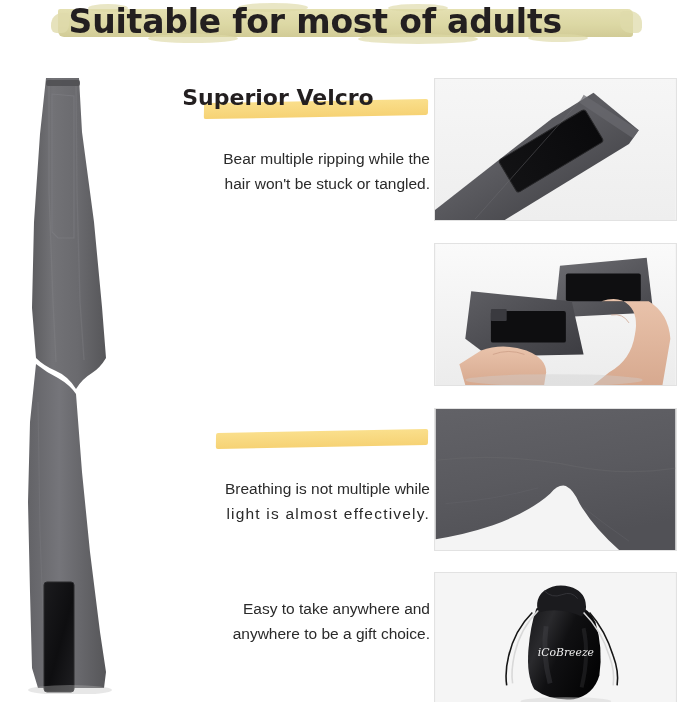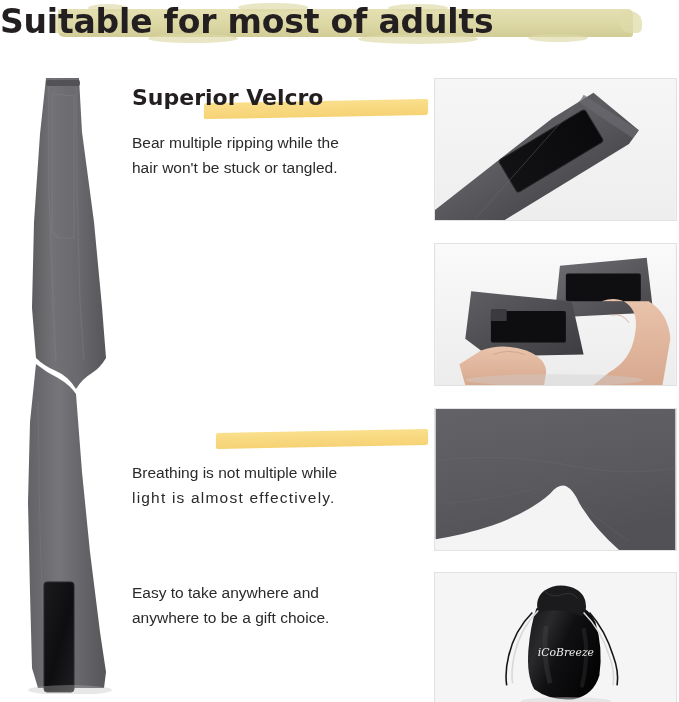--- a/index.html
+++ b/index.html
@@ -54,21 +54,21 @@
   .title-brush-speck {
     position: absolute;
     background: #dcd7a2;
     opacity: .65;
     border-radius: 50%;
   }
   .title-text {
     position: absolute;
     left: 0; top: 0;
     width: 562px;
-    text-align: left;
+    text-align: right;
     font-size: 33px;
     font-weight: bold;
     letter-spacing: -0.2px;
     color: #231f20;
     line-height: 44px;
     font-family: "DejaVu Sans", sans-serif;
     white-space: nowrap;
   }
 
   
@@ -95,21 +95,21 @@
 
   .feat-text {
     position: absolute;
     left: 0; top: 0;
     width: 298px;
     height: 152px;
   }
   .feat-head-wrap {
     position: relative;
     height: 44px;
-    text-align: left;
+    text-align: center;
     padding-right: 6px;
   }
   .feat-highlight {
     position: absolute;
     height: 16px;
     bottom: 5px;
     right: 2px;
     background: linear-gradient(180deg,#fadf8c 0%, #f6d274 100%);
     transform: skewX(-2deg) rotate(-1.1deg);
     border-radius: 2px;
@@ -119,25 +119,25 @@
     position: relative;
     z-index: 1;
     font-size: 22px;
     font-weight: bold;
     color: #231f20;
     font-family: "DejaVu Sans", sans-serif;
     line-height: 40px;
     white-space: nowrap;
   }
   .feat-body {
-    margin-top: 8px;
+    margin-top: 24px;
     font-size: 15.5px;
     line-height: 25px;
     color: #2a2a2a;
-    text-align: left;
+    text-align: right;
     font-family: "Liberation Sans", sans-serif;
   }
   .feat-body .line2.spread { letter-spacing: 1.2px; }
 
   
   .photo {
     position: absolute;
     left: 302px;
     top: 0px;
     width: 243px;

